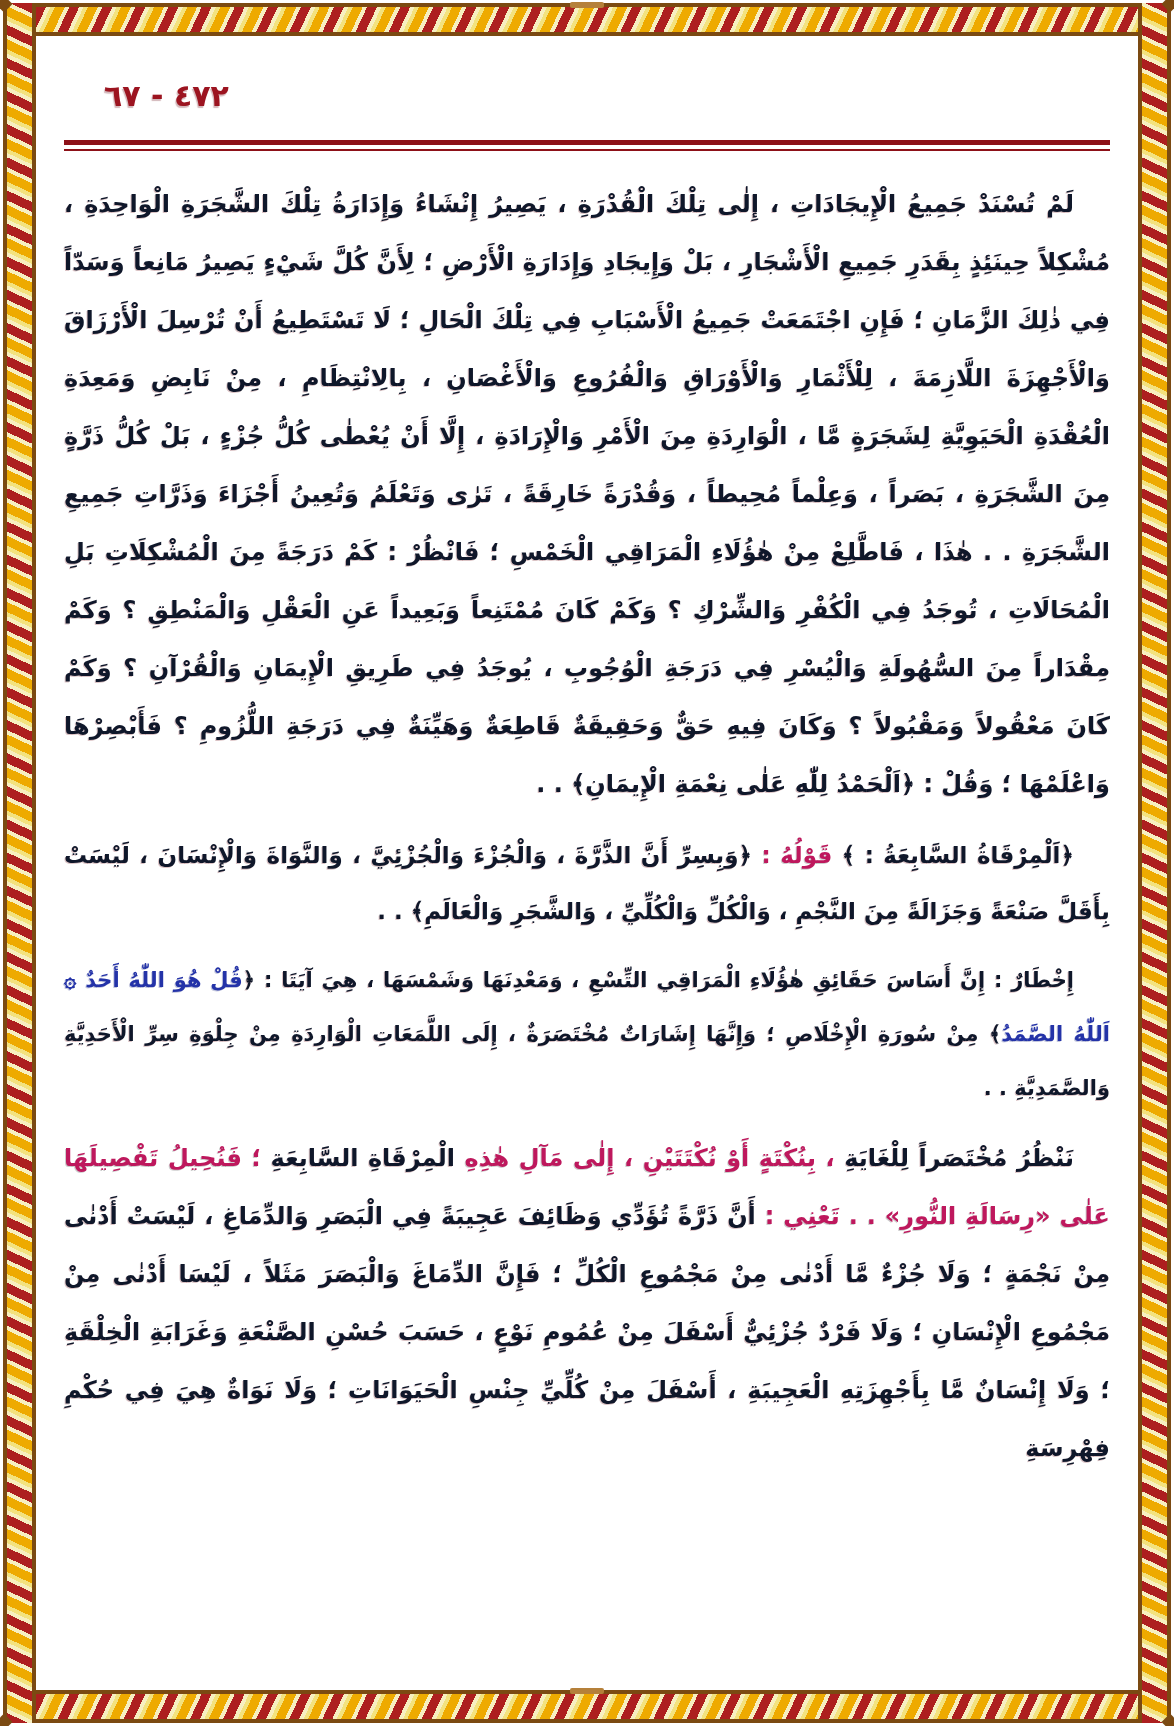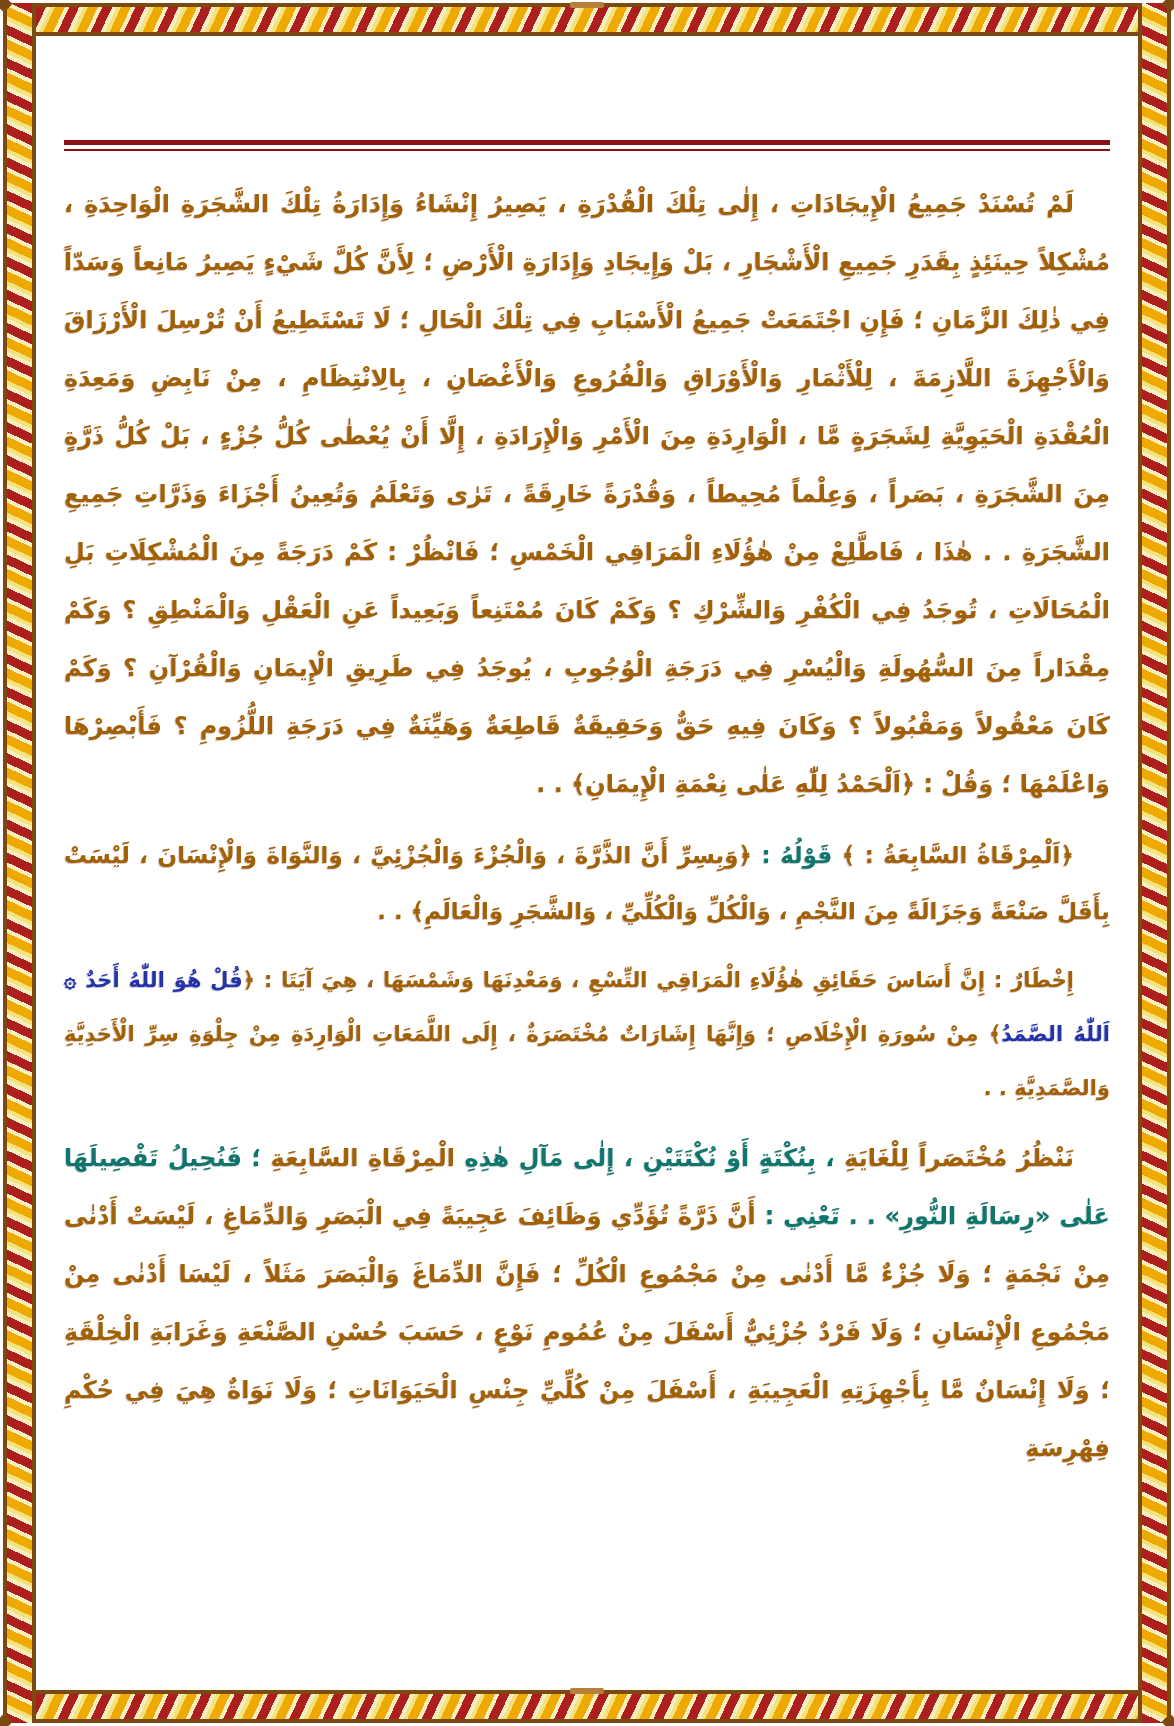--- a/index.html
+++ b/index.html
@@ -83,22 +83,22 @@
     text-align:justify;
     text-justify:inter-word;
     text-indent:36px;
     font-weight:bold;
     direction:rtl;
   }
   .para.sz-main{font-size:24px;line-height:58px;}
   .para.sz-medium{font-size:23px;line-height:56px;}
   .para.sz-mediumsmall{font-size:21px;line-height:54px;}
   .para.sz-small{font-size:20px;line-height:52px;}
-  .c-red{color:#a16207;text-shadow:-1px 1px 0 rgba(110,15,25,0.25);}
-  .c-black{color:#0f766e;text-shadow:-1px 1px 0 rgba(0,0,0,0.2);}
+  .c-red{color:#0f172a;text-shadow:-1px 1px 0 rgba(110,15,25,0.25);}
+  .c-black{color:#be185d;text-shadow:-1px 1px 0 rgba(0,0,0,0.2);}
   .c-blue{color:#2433a8;text-shadow:-1px 1px 0 rgba(20,30,120,0.25);}
 </style>
 </head>
 <body>
 
 <div class="page">
 
   <div class="frame-strip frame-top"></div>
   <div class="frame-strip frame-bottom"></div>
   <div class="frame-strip frame-left"></div>
@@ -106,20 +106,21 @@
   <div class="corner tl"></div>
   <div class="corner tr"></div>
   <div class="corner bl"></div>
   <div class="corner br"></div>
   <div class="joint top"></div>
   <div class="joint bottom"></div>
 
   <div class="content">
 
     <div class="header">
+      <span class="page-numbers">٤٧٢ - ٦٧</span>
     </div>
     <div class="header-rule"></div>
 
     <div class="body-text">
 
       <p class="para sz-main">
         <span class="c-red">لَمْ تُسْنَدْ جَمِيعُ الْإِيجَادَاتِ ، إِلٰى تِلْكَ الْقُدْرَةِ ، يَصِيرُ إِنْشَاءُ وَإِدَارَةُ تِلْكَ الشَّجَرَةِ الْوَاحِدَةِ ، مُشْكِلاً حِينَئِذٍ بِقَدَرِ جَمِيعِ الْأَشْجَارِ ، بَلْ وَإِيجَادِ وَإِدَارَةِ الْأَرْضِ ؛ لِأَنَّ كُلَّ شَيْءٍ يَصِيرُ مَانِعاً وَسَدّاً فِي ذٰلِكَ الزَّمَانِ ؛ فَإِنِ اجْتَمَعَتْ جَمِيعُ الْأَسْبَابِ فِي تِلْكَ الْحَالِ ؛ لَا تَسْتَطِيعُ أَنْ تُرْسِلَ الْأَرْزَاقَ وَالْأَجْهِزَةَ اللَّازِمَةَ ، لِلْأَثْمَارِ وَالْأَوْرَاقِ وَالْفُرُوعِ وَالْأَغْصَانِ ، بِالِانْتِظَامِ ، مِنْ نَابِضِ وَمَعِدَةِ الْعُقْدَةِ الْحَيَوِيَّةِ لِشَجَرَةٍ مَّا ، الْوَارِدَةِ مِنَ الْأَمْرِ وَالْإِرَادَةِ ، إِلَّا أَنْ يُعْطٰى كُلُّ جُزْءٍ ، بَلْ كُلُّ ذَرَّةٍ مِنَ الشَّجَرَةِ ، بَصَراً ، وَعِلْماً مُحِيطاً ، وَقُدْرَةً خَارِقَةً ، تَرٰى وَتَعْلَمُ وَتُعِينُ أَجْزَاءَ وَذَرَّاتِ جَمِيعِ الشَّجَرَةِ . . هٰذَا ، فَاطَّلِعْ مِنْ هٰؤُلَاءِ الْمَرَاقِي الْخَمْسِ ؛ فَانْظُرْ : كَمْ دَرَجَةً مِنَ الْمُشْكِلَاتِ بَلِ الْمُحَالَاتِ ، تُوجَدُ فِي الْكُفْرِ وَالشِّرْكِ ؟ وَكَمْ كَانَ مُمْتَنِعاً وَبَعِيداً عَنِ الْعَقْلِ وَالْمَنْطِقِ ؟ وَكَمْ مِقْدَاراً مِنَ السُّهُولَةِ وَالْيُسْرِ فِي دَرَجَةِ الْوُجُوبِ ، يُوجَدُ فِي طَرِيقِ الْإِيمَانِ وَالْقُرْآنِ ؟ وَكَمْ كَانَ مَعْقُولاً وَمَقْبُولاً ؟ وَكَانَ فِيهِ حَقٌّ وَحَقِيقَةٌ قَاطِعَةٌ وَهَيِّنَةٌ فِي دَرَجَةِ اللُّزُومِ ؟ فَأَبْصِرْهَا وَاعْلَمْهَا ؛ وَقُلْ : ﴿اَلْحَمْدُ لِلّٰهِ عَلٰى نِعْمَةِ الْإِيمَانِ﴾ . .</span>
       </p>
 
 

